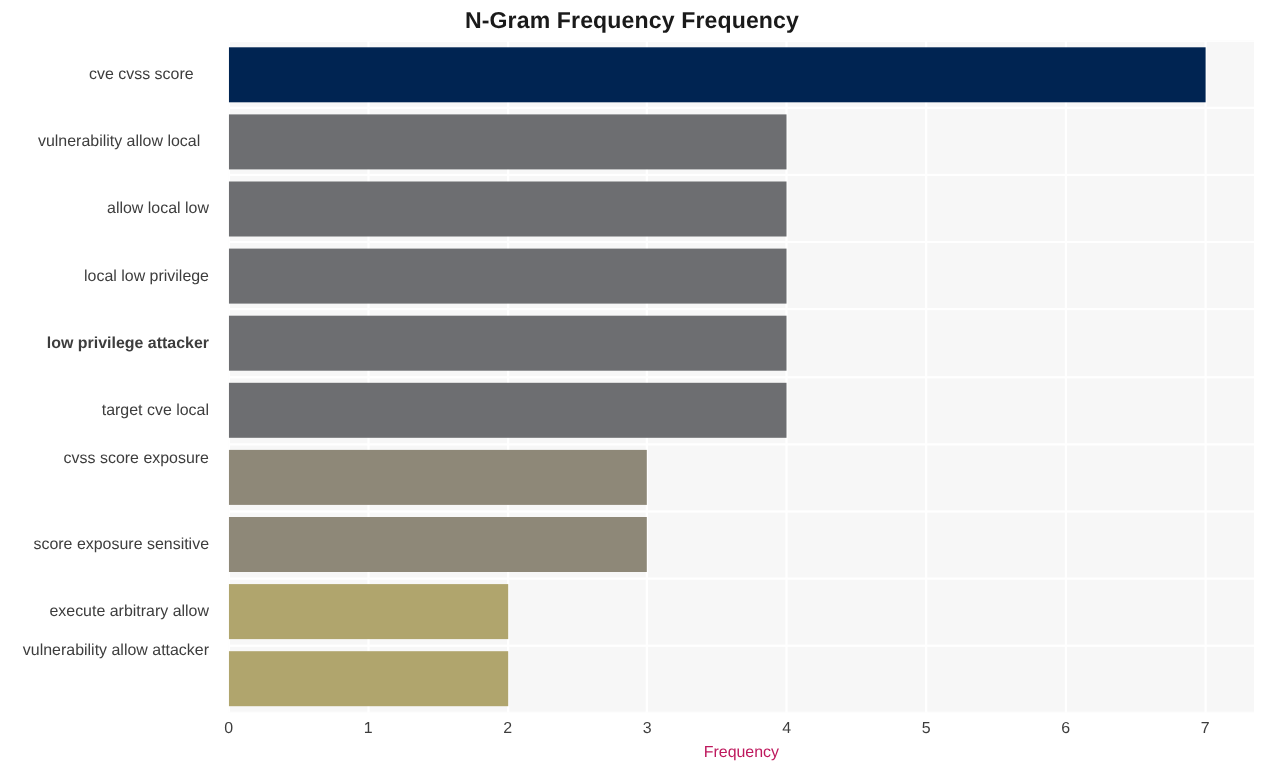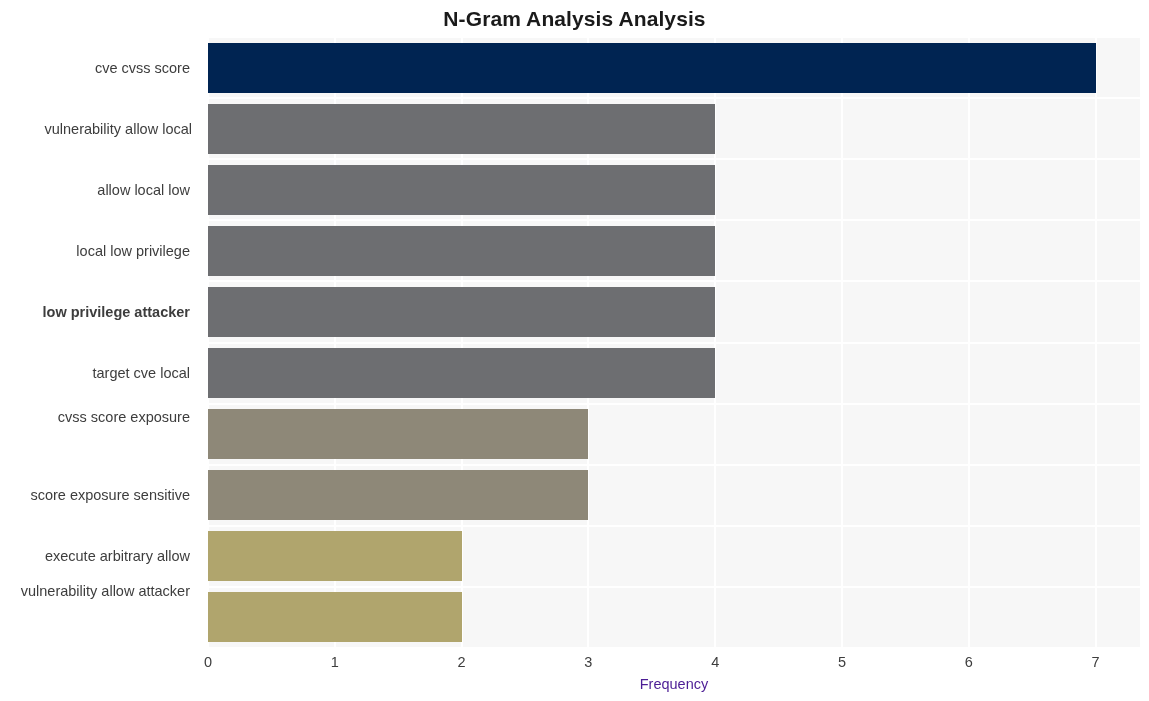--- a/index.html
+++ b/index.html
@@ -114,31 +114,31 @@
     white-space: nowrap;
   }
 
   #x-axis-title {
     position: absolute;
     left: 208px;
     top: 674px;
     width: 932px;
     text-align: center;
     font-size: 14.5px;
-    color: #4c1d95;
+    color: #be185d;
     line-height: 20px;
     white-space: nowrap;
   }
 </style>
 </head>
 <body>
 
 <div id="figure">
 
-  <div id="chart-title">N-Gram Analysis Analysis</div>
+  <div id="chart-title">N-Gram Frequency Frequency</div>
 
   <div id="plot-area">
     <div id="gridlines-v">
         <div class="gridline-v" style="left: -1px;"></div>
         <div class="gridline-v" style="left: 125.803px;"></div>
         <div class="gridline-v" style="left: 252.605px;"></div>
         <div class="gridline-v" style="left: 379.408px;"></div>
         <div class="gridline-v" style="left: 506.211px;"></div>
         <div class="gridline-v" style="left: 633.014px;"></div>
         <div class="gridline-v" style="left: 759.816px;"></div>
@@ -165,22 +165,22 @@
         <div class="bar" title="low privilege attacker: 4" style="width: 507.211px; top: 249.95px; background: rgb(109, 110, 113);"></div>
         <div class="bar" title="target cve cvss: 4" style="width: 507.211px; top: 311.05px; background: rgb(109, 110, 113);"></div>
         <div class="bar" title="cvss score exposure: 3" style="width: 380.408px; top: 372.15px; background: rgb(142, 136, 120);"></div>
         <div class="bar" title="score exposure sensitive: 3" style="width: 380.408px; top: 433.25px; background: rgb(142, 136, 120);"></div>
         <div class="bar" title="execute arbitrary code: 2" style="width: 253.605px; top: 494.35px; background: rgb(176, 165, 109);"></div>
         <div class="bar" title="vulnerability allow attacker: 2" style="width: 253.605px; top: 555.45px; background: rgb(176, 165, 109);"></div>
       </div>
   </div>
 
   <div id="y-axis-labels">
-      <div class="ylabel" style="top: 21.55px; right: 10px;">cve cvss score</div>
-      <div class="ylabel" style="top: 82.65px; right: 8px;">vulnerability allow local</div>
+      <div class="ylabel" style="top: 21.55px; right: 24px;">cve cvss score</div>
+      <div class="ylabel" style="top: 82.65px; right: 18px;">vulnerability allow local</div>
       <div class="ylabel" style="top: 143.75px; right: 10px;">allow local low</div>
       <div class="ylabel" style="top: 204.85px; right: 10px;">local low privilege</div>
       <div class="ylabel" style="top: 265.95px; right: 10px; font-weight: bold;">low privilege attacker</div>
       <div class="ylabel" style="top: 327.05px; right: 10px;">target cve local</div>
       <div class="ylabel" style="top: 371px; right: 10px;">cvss score exposure</div>
       <div class="ylabel" style="top: 449.25px; right: 10px;">score exposure sensitive</div>
       <div class="ylabel" style="top: 510.35px; right: 10px;">execute arbitrary allow</div>
       <div class="ylabel" style="top: 545px; right: 10px;">vulnerability allow attacker</div>
     </div>
 

